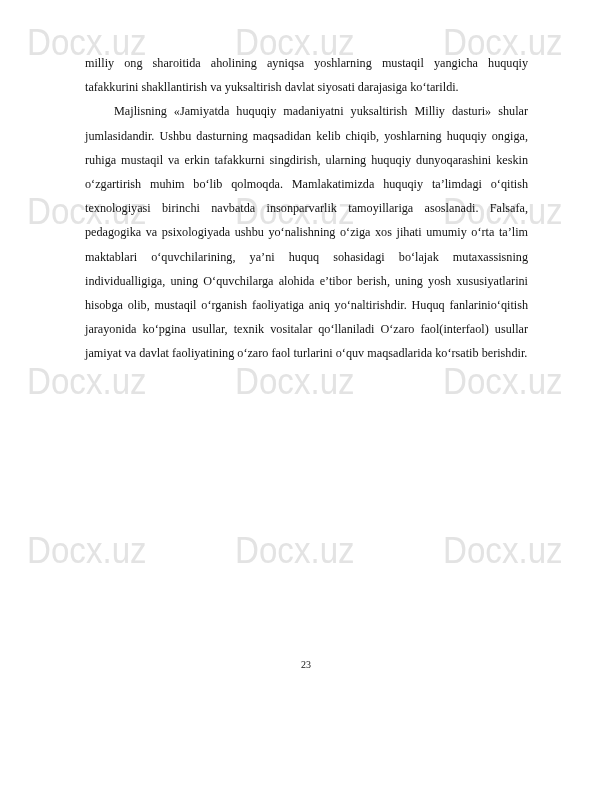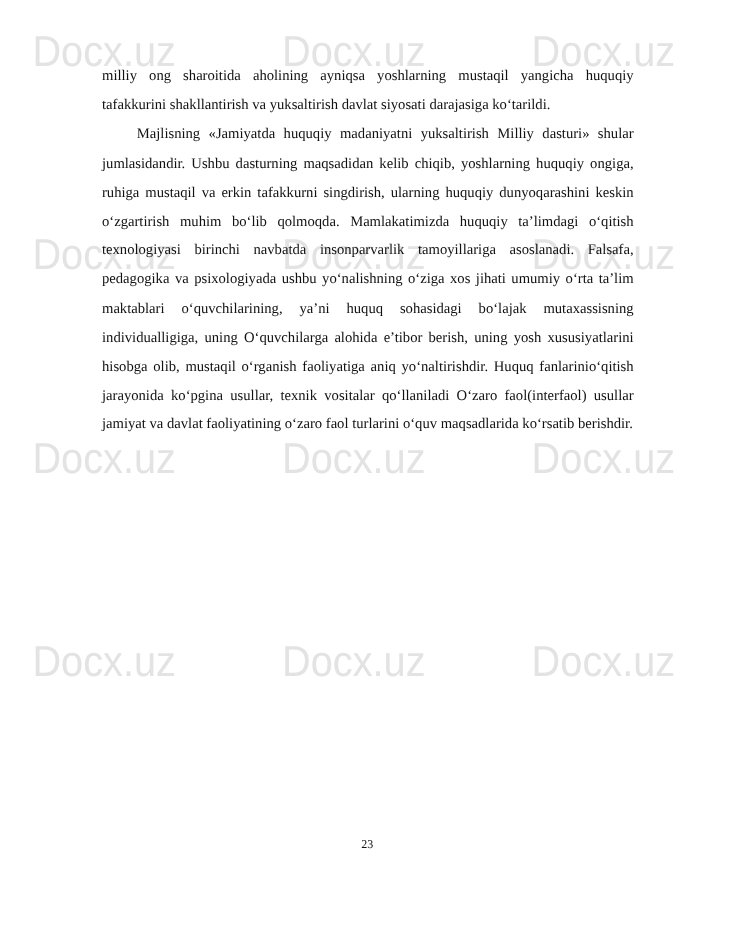--- a/index.html
+++ b/index.html
@@ -30,21 +30,21 @@
   }
   .para {
     margin: 0;
     text-align: justify;
   }
   .para.indent { text-indent: 29px; }
   .page-number {
     position: absolute;
     left: 0;
     width: 612px;
-    top: 699px;
+    top: 659px;
     text-align: center;
     font-family: "Liberation Serif", serif;
     font-size: 10px;
     color: #111111;
     z-index: 1;
   }
 </style>
 </head>
 <body>
 

